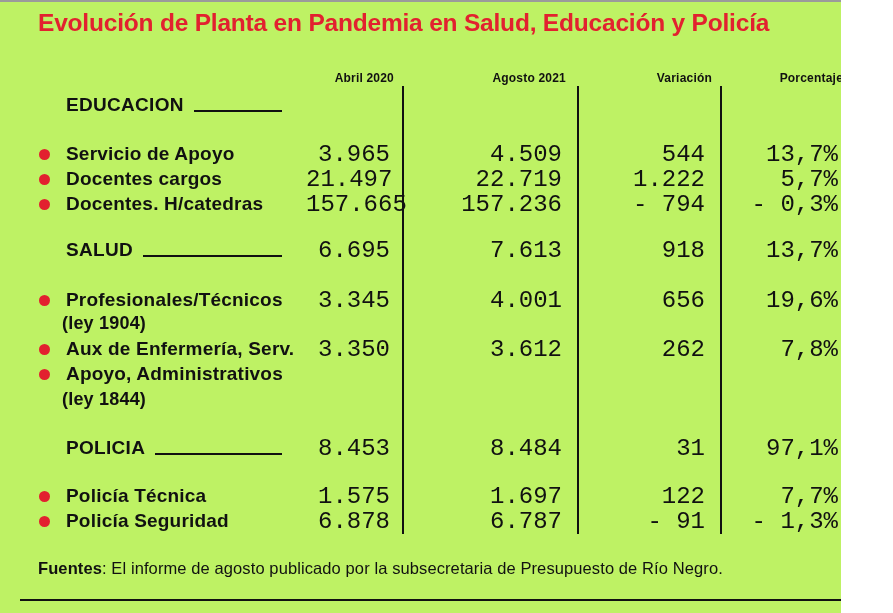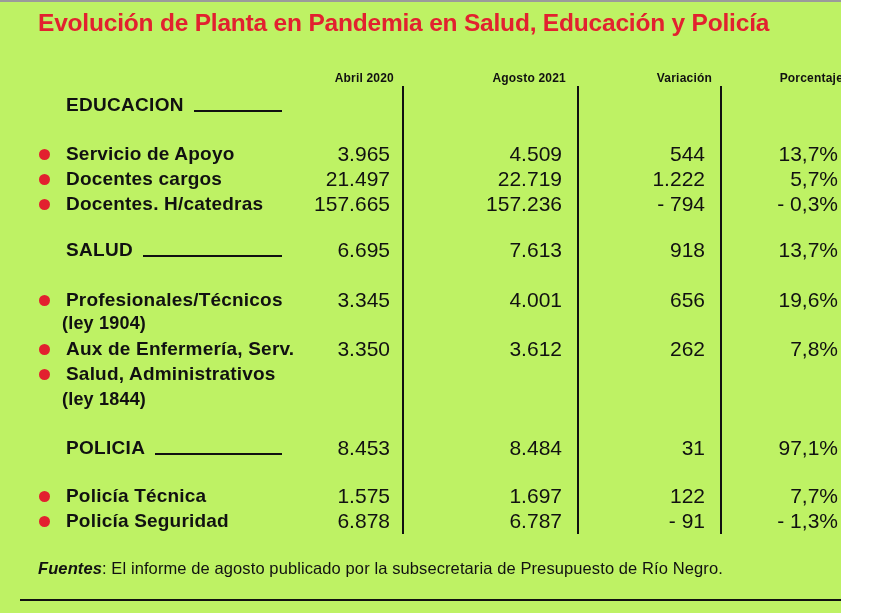--- a/index.html
+++ b/index.html
@@ -25,29 +25,29 @@
   .row{position:absolute;left:38px;right:0;height:24px;display:flex;align-items:center;}
   .cell{display:block;}
   .b{width:28px;height:24px;display:flex;align-items:center;}
   .dot{width:11px;height:11px;border-radius:50%;background:var(--accent);margin-left:1px;}
   .lbl{width:240px;font-weight:bold;font-size:19px;letter-spacing:0.2px;white-space:nowrap;}
   .sec{display:flex;align-items:flex-end;}
   .sec-name{font-weight:bold;font-size:19px;letter-spacing:0.3px;white-space:nowrap;}
   .sec-line{flex:1;border-bottom:2px solid var(--line-black);margin:0 24px 4px 10px;}
   .sub{font-weight:bold;font-size:18px;margin-left:-4px;letter-spacing:0.2px;}
   .num{
-    font-family:Liberation Sans, sans-serif;
-    font-size:21px;text-align:right;white-space:nowrap;
+    font-family:Liberation Mono, monospace;
+    font-size:24px;text-align:right;white-space:nowrap;
   }
   .c1{width:88px;padding-right:4px}.c2{width:172px;padding-right:4px}
   .c3{width:146px;padding-right:7px}.c4{width:133px;padding-right:7px}
   .hc{font-weight:bold;font-size:12px;text-align:right;white-space:nowrap;letter-spacing:0.2px;}
   .h1{width:356px}.h2{width:172px}.h3{width:146px}.h4{width:133px;padding-right:2px}
   .footer{position:absolute;top:559px;left:38px;font-size:16.5px;letter-spacing:0.1px;white-space:nowrap;}
-  .footer b{font-weight:bold;font-style:italic;}
+  .footer b{font-weight:bold;}
 </style>
 </head>
 <body>
 
 <div class="page">
   <div class="top-rule"></div>
   <div class="title">Evolución de Planta en Pandemia en Salud, Educación y Policía</div>
 
   <div class="table">
     <div class="vline vl1"></div>
@@ -139,21 +139,21 @@
       <span class="cell num c1">3.350</span>
       <span class="cell num c2">3.612</span>
       <span class="cell num c3">262</span>
       <span class="cell num c4">7,8%</span>
     </div>
 
     <div class="row" style="top:362px">
       <span class="cell b">
           <span class="dot"></span>
         </span>
-      <span class="cell lbl">Salud, Administrativos</span>
+      <span class="cell lbl">Apoyo, Administrativos</span>
     </div>
 
     <div class="row" style="top:387px">
       <span class="cell b"></span>
       <span class="cell lbl sub">(ley 1844)</span>
     </div>
 
     <div class="row" style="top:436px">
       <span class="cell b"></span>
       <span class="cell lbl sec">

